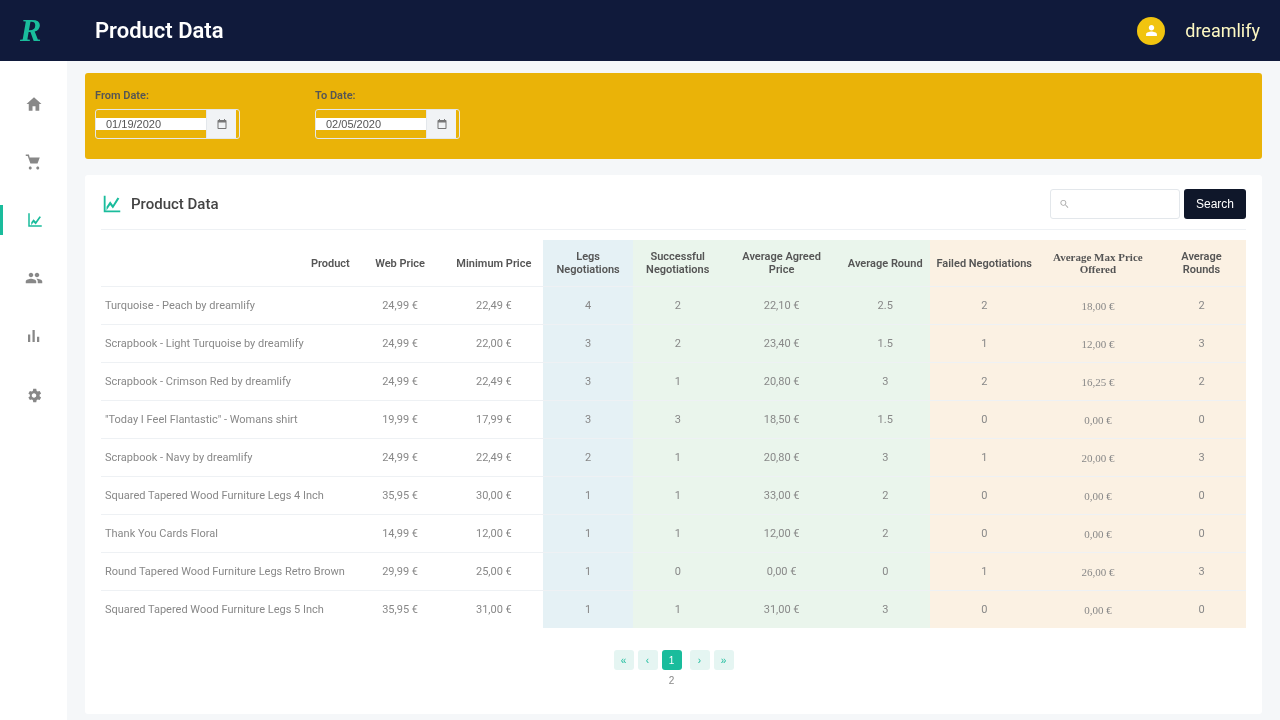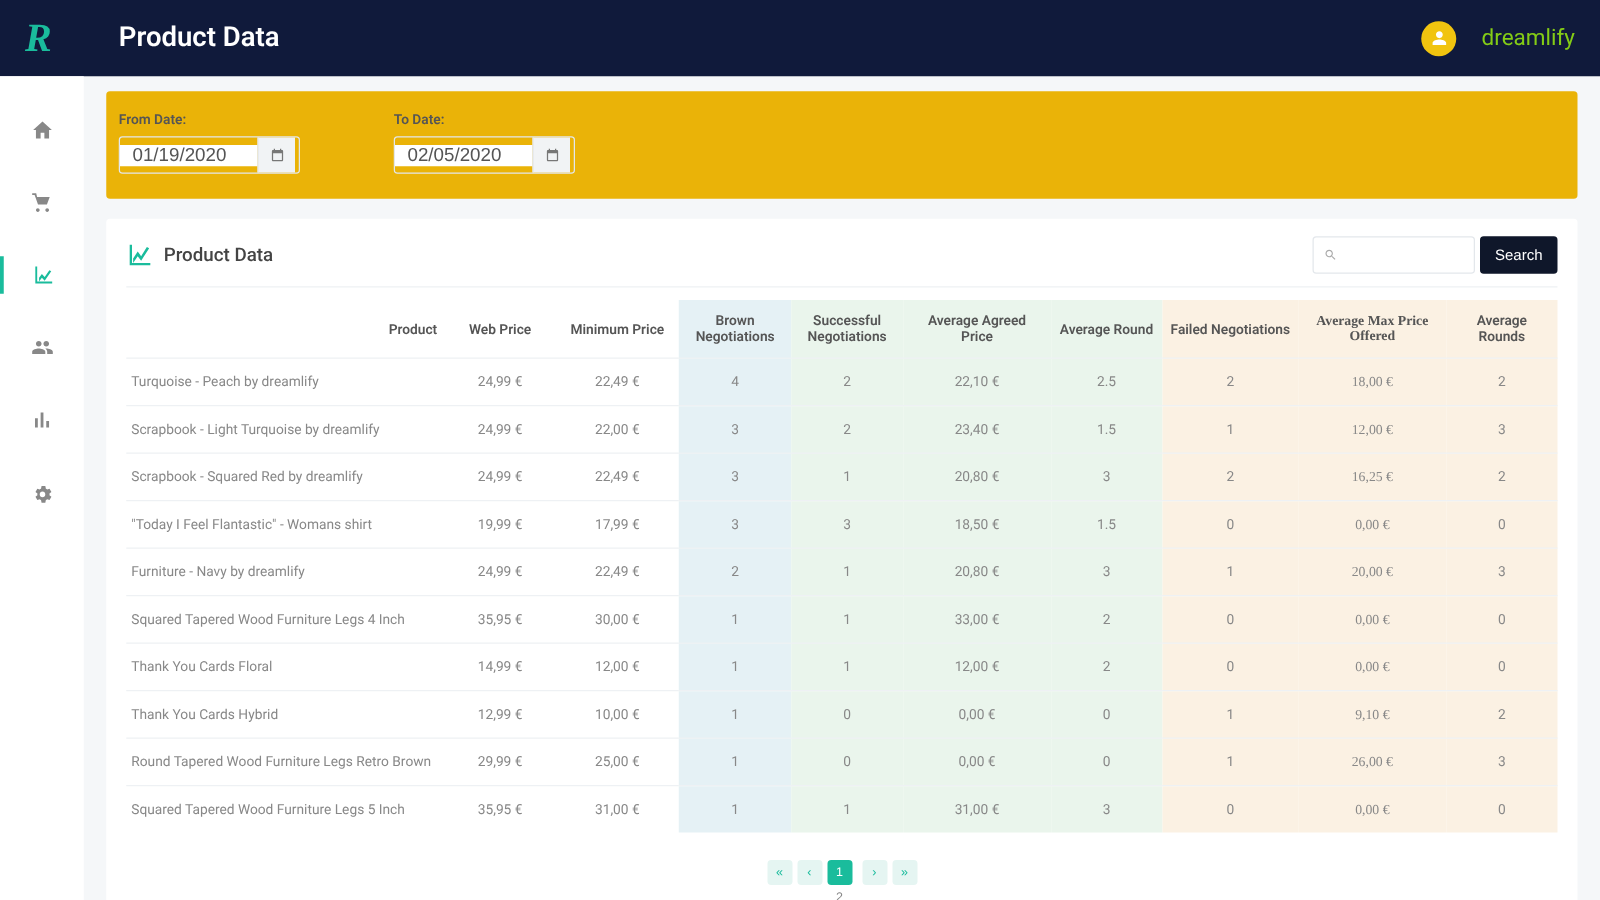--- a/index.html
+++ b/index.html
@@ -46,21 +46,21 @@
     border-radius: 50%;
     background: #f1c40f;
     display: flex;
     align-items: center;
     justify-content: center;
     color: #fff;
   }
   .avatar svg { width: 13px; height: 13px; fill: #fff; }
   .username {
     font-size: 18px;
-    color: #84cc16;
+    color: #fef9c3;
   }
   .layout { display: flex; }
   .sidebar {
     width: 67px;
     background: #fff;
     height: 659px;
     padding-top: 28px;
     display: flex;
     flex-direction: column;
     align-items: center;
@@ -101,21 +101,21 @@
     align-items: center;
     border: 1px solid #e3e7eb;
     border-radius: 3px;
     width: 145px;
     height: 30px;
   }
   .date-input input {
     border: none;
     outline: none;
     padding: 0 10px;
-    font-size: 15px;
+    font-size: 11px;
     width: 110px;
     color: #555;
   }
   .date-cal {
     width: 30px;
     height: 28px;
     background: #f1f3f5;
     display: flex;
     align-items: center;
     justify-content: center;
@@ -323,21 +323,21 @@
           <button class="search-btn">Search</button>
         </div>
       </div>
 
       <table>
         <thead>
           <tr>
             <th class="col-product">Product</th>
             <th class="col-web">Web Price</th>
             <th class="col-min">Minimum Price</th>
-            <th class="col-tn">Brown Negotiations</th>
+            <th class="col-tn">Legs Negotiations</th>
             <th class="col-sn">Successful Negotiations</th>
             <th class="col-aap">Average Agreed Price</th>
             <th class="col-ar">Average Round</th>
             <th class="col-fn">Failed Negotiations</th>
             <th class="col-amp">Average Max Price Offered</th>
             <th class="col-arr">Average Rounds</th>
           </tr>
         </thead>
         <tbody id="tbody">
             <tr>
@@ -358,21 +358,21 @@
               <td class="col-min">22,00 €</td>
               <td class="col-tn">3</td>
               <td class="col-sn">2</td>
               <td class="col-aap">23,40 €</td>
               <td class="col-ar">1.5</td>
               <td class="col-fn">1</td>
               <td class="col-amp">12,00 €</td>
               <td class="col-arr">3</td>
             </tr>
             <tr>
-              <td class="col-product">Scrapbook - Squared Red by dreamlify</td>
+              <td class="col-product">Scrapbook - Crimson Red by dreamlify</td>
               <td class="col-web">24,99 €</td>
               <td class="col-min">22,49 €</td>
               <td class="col-tn">3</td>
               <td class="col-sn">1</td>
               <td class="col-aap">20,80 €</td>
               <td class="col-ar">3</td>
               <td class="col-fn">2</td>
               <td class="col-amp">16,25 €</td>
               <td class="col-arr">2</td>
             </tr>
@@ -382,21 +382,21 @@
               <td class="col-min">17,99 €</td>
               <td class="col-tn">3</td>
               <td class="col-sn">3</td>
               <td class="col-aap">18,50 €</td>
               <td class="col-ar">1.5</td>
               <td class="col-fn">0</td>
               <td class="col-amp">0,00 €</td>
               <td class="col-arr">0</td>
             </tr>
             <tr>
-              <td class="col-product">Furniture - Navy by dreamlify</td>
+              <td class="col-product">Scrapbook - Navy by dreamlify</td>
               <td class="col-web">24,99 €</td>
               <td class="col-min">22,49 €</td>
               <td class="col-tn">2</td>
               <td class="col-sn">1</td>
               <td class="col-aap">20,80 €</td>
               <td class="col-ar">3</td>
               <td class="col-fn">1</td>
               <td class="col-amp">20,00 €</td>
               <td class="col-arr">3</td>
             </tr>
@@ -418,32 +418,20 @@
               <td class="col-min">12,00 €</td>
               <td class="col-tn">1</td>
               <td class="col-sn">1</td>
               <td class="col-aap">12,00 €</td>
               <td class="col-ar">2</td>
               <td class="col-fn">0</td>
               <td class="col-amp">0,00 €</td>
               <td class="col-arr">0</td>
             </tr>
             <tr>
-              <td class="col-product">Thank You Cards Hybrid</td>
-              <td class="col-web">12,99 €</td>
-              <td class="col-min">10,00 €</td>
-              <td class="col-tn">1</td>
-              <td class="col-sn">0</td>
-              <td class="col-aap">0,00 €</td>
-              <td class="col-ar">0</td>
-              <td class="col-fn">1</td>
-              <td class="col-amp">9,10 €</td>
-              <td class="col-arr">2</td>
-            </tr>
-            <tr>
               <td class="col-product">Round Tapered Wood Furniture Legs Retro Brown</td>
               <td class="col-web">29,99 €</td>
               <td class="col-min">25,00 €</td>
               <td class="col-tn">1</td>
               <td class="col-sn">0</td>
               <td class="col-aap">0,00 €</td>
               <td class="col-ar">0</td>
               <td class="col-fn">1</td>
               <td class="col-amp">26,00 €</td>
               <td class="col-arr">3</td>

